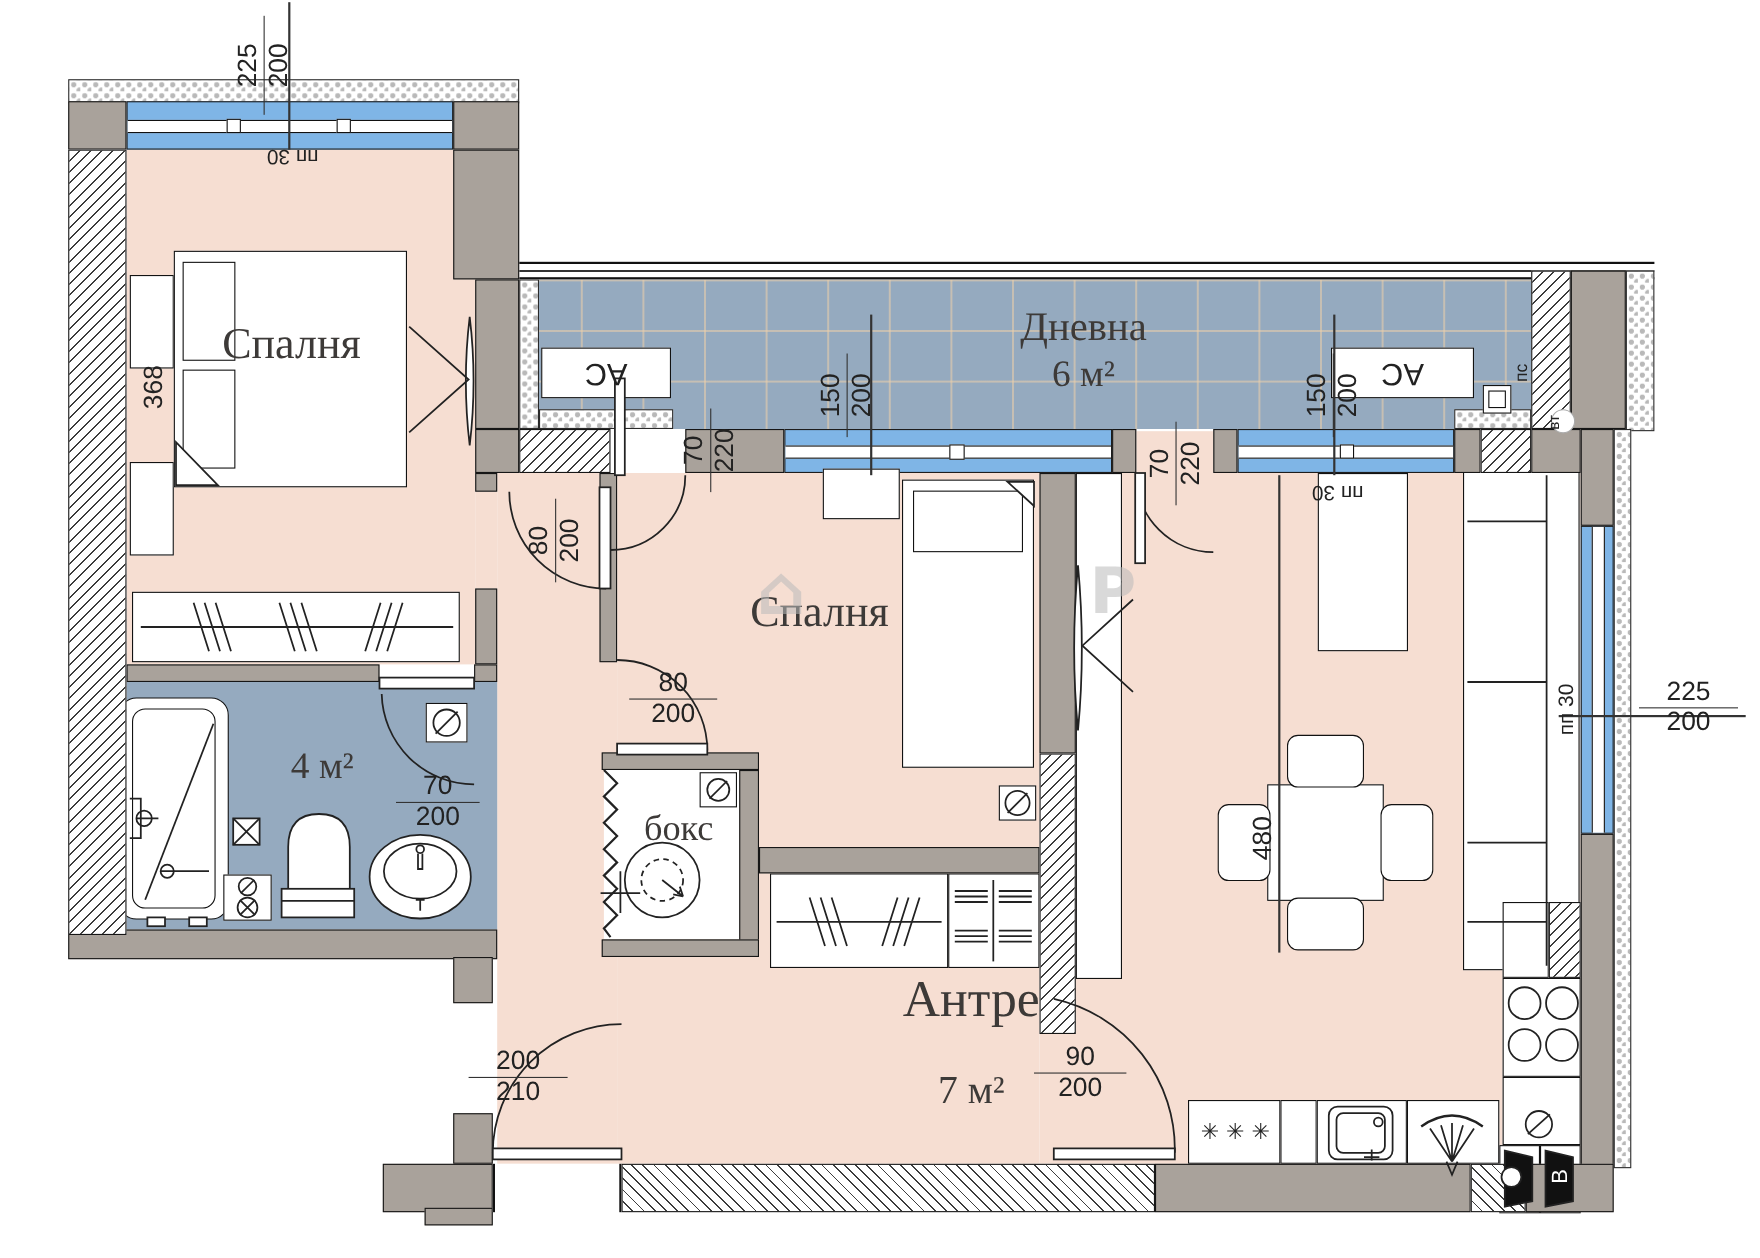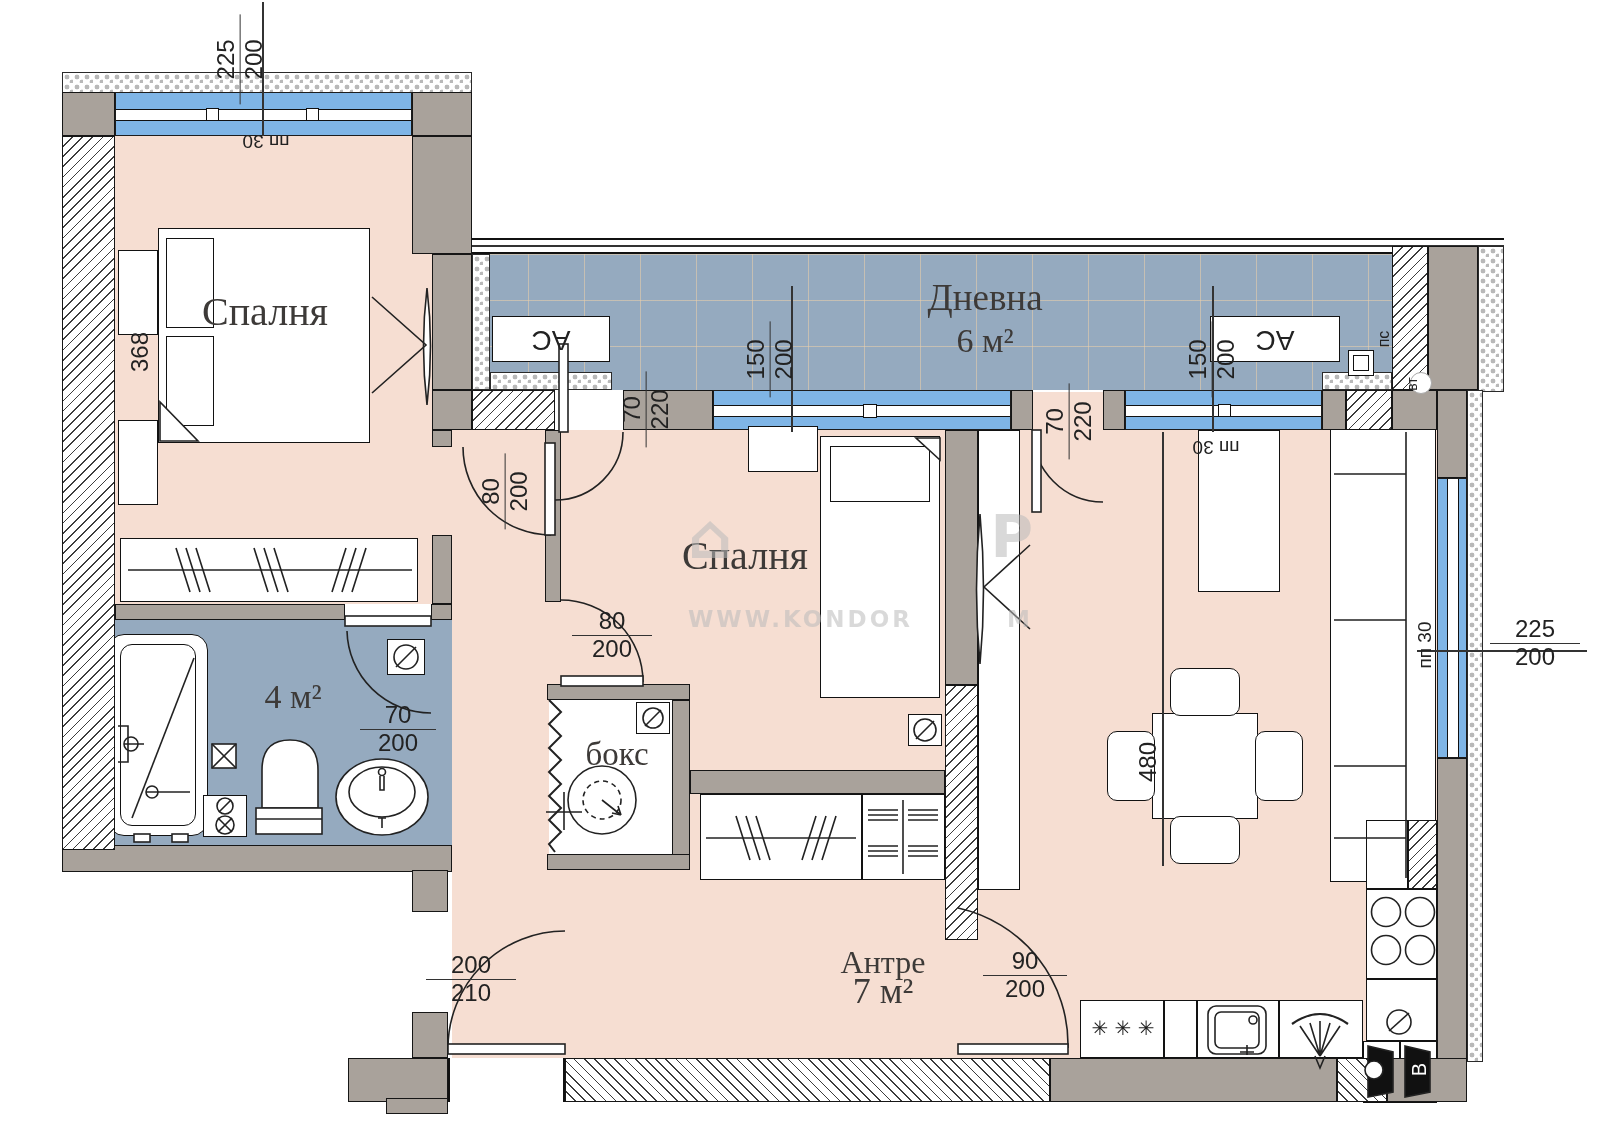--- a/index.html
+++ b/index.html
@@ -312,21 +312,21 @@
       <span class="d">200</span>
   </div>
   <div class="dim" style="left:360px;top:702px;width:76px">
     <span class="n">70</span>
       <span class="d">200</span>
   </div>
   <div class="dim" style="left:426px;top:952px;width:90px">
     <span class="n">200</span>
       <span class="d">210</span>
   </div>
-  <div class="dim" style="left:983px;top:948px;width:84px">
+  <div class="dim" style="left:940px;top:948px;width:84px">
     <span class="n">90</span>
       <span class="d">200</span>
   </div>
   <div class="mark rotl" style="left:1108px;top:748px;width:80px;font-size:24px;text-align:center">480</div>
   <div class="dim" style="left:1490px;top:616px;width:90px">
     <span class="n">225</span>
       <span class="d">200</span>
   </div>
   <div class="mark rotl" style="left:1390px;top:634px;width:70px;font-size:19px">пп 30</div>
 
@@ -337,25 +337,21 @@
 
   <div class="mark" style="left:1084px;top:1016px;width:78px;font-size:20px;font-family:'DejaVu Sans',sans-serif">✳ ✳ ✳</div>
   <div class="mark rotl" style="left:1402px;top:1058px;width:34px;font-size:20px;color:#fff;z-index:6">B</div>
 
   <div class="lbl" style="left:165px;top:288px;width:200px;font-size:40px">Спалня</div>
   <div class="lbl" style="left:635px;top:532px;width:220px;font-size:40px">Спалня</div>
   <div class="lbl" style="left:900px;top:276px;width:170px;font-size:37px">Дневна</div>
   <div class="lbl" style="left:925px;top:322px;width:120px;font-size:34px">6 м²</div>
   <div class="lbl" style="left:238px;top:678px;width:110px;font-size:34px">4 м²</div>
   <div class="lbl" style="left:552px;top:736px;width:130px;font-size:33px;z-index:6">бокс</div>
-  <div class="lbl" style="left:798px;top:944px;width:170px;font-size:32px">Антре</div>
+  <div class="lbl" style="left:798px;top:882px;width:170px;font-size:47px">Антре</div>
   <div class="lbl" style="left:828px;top:970px;width:110px;font-size:36px">7 м²</div>
 
   <div class="wm" style="left:688px;top:500px;width:345px;font-size:58px;display:flex;justify-content:space-between;align-items:center">
     <span style="font-size:62px">⌂</span>
     <span>Р</span>
   </div>
-  <div class="wm" style="left:688px;top:606px;width:345px;font-size:23px;letter-spacing:3px;display:flex;justify-content:space-between">
-    <span>WWW.KONDOR</span>
-    <span>М</span>
-  </div>
 
 </div>
 
 </body></html>

